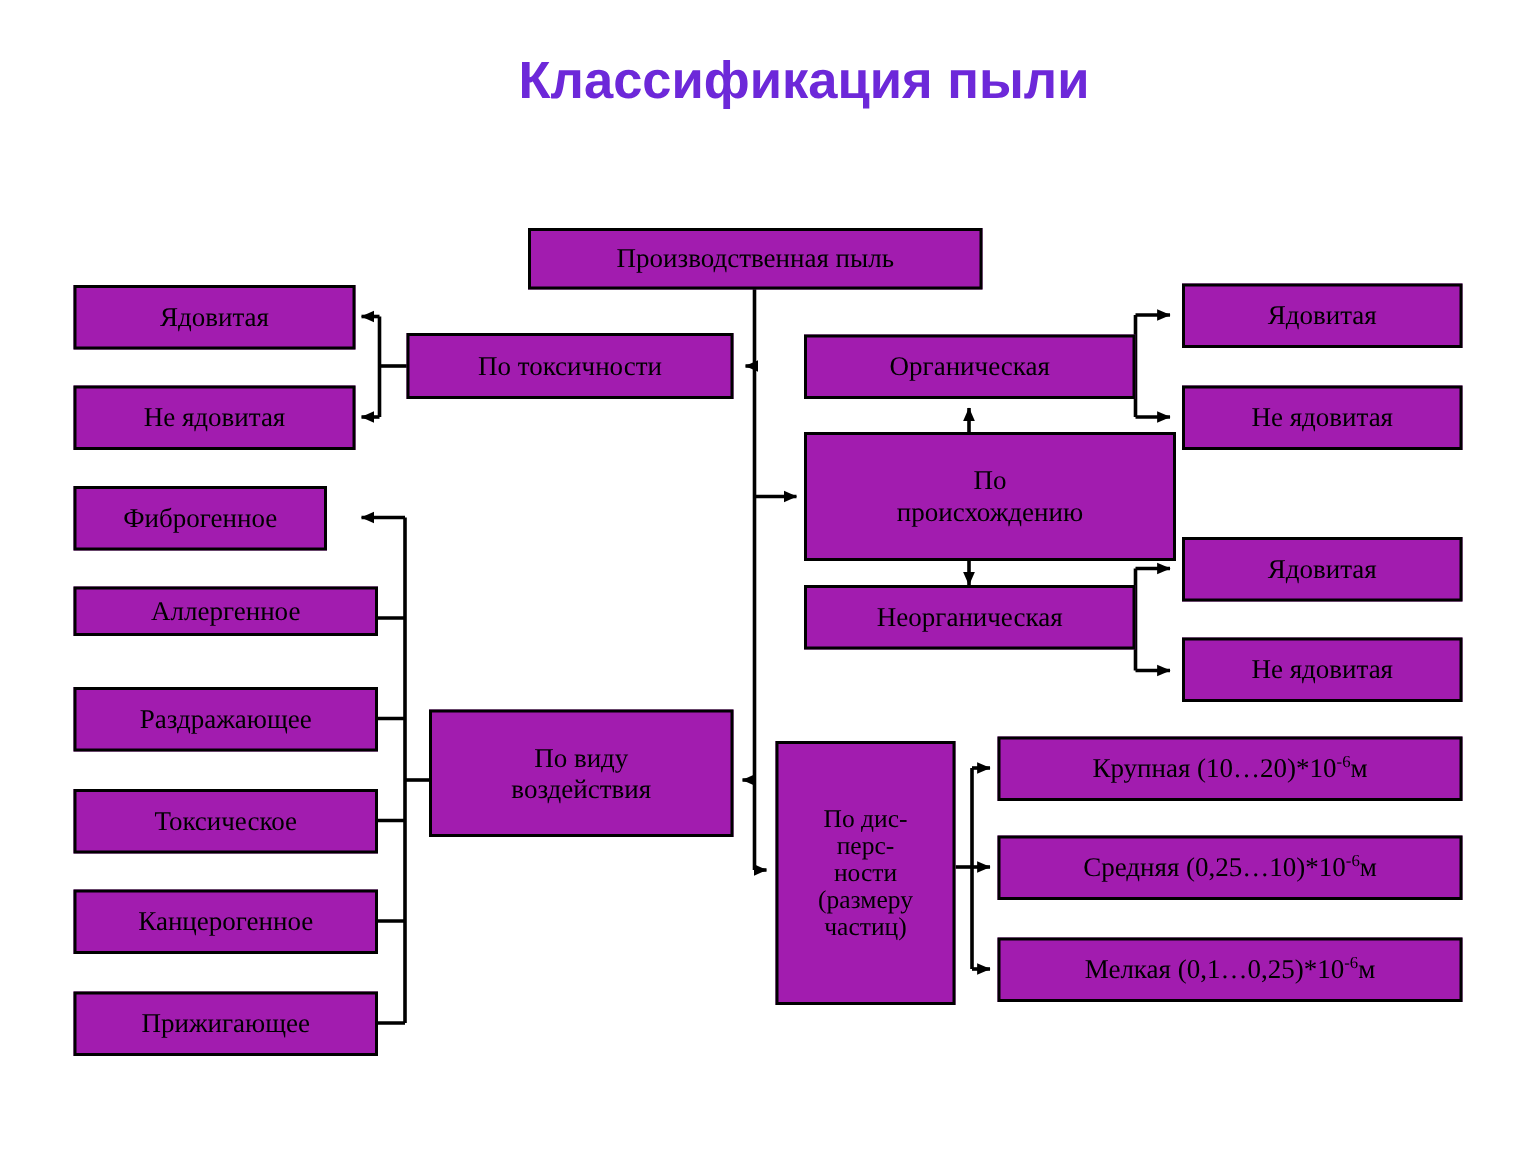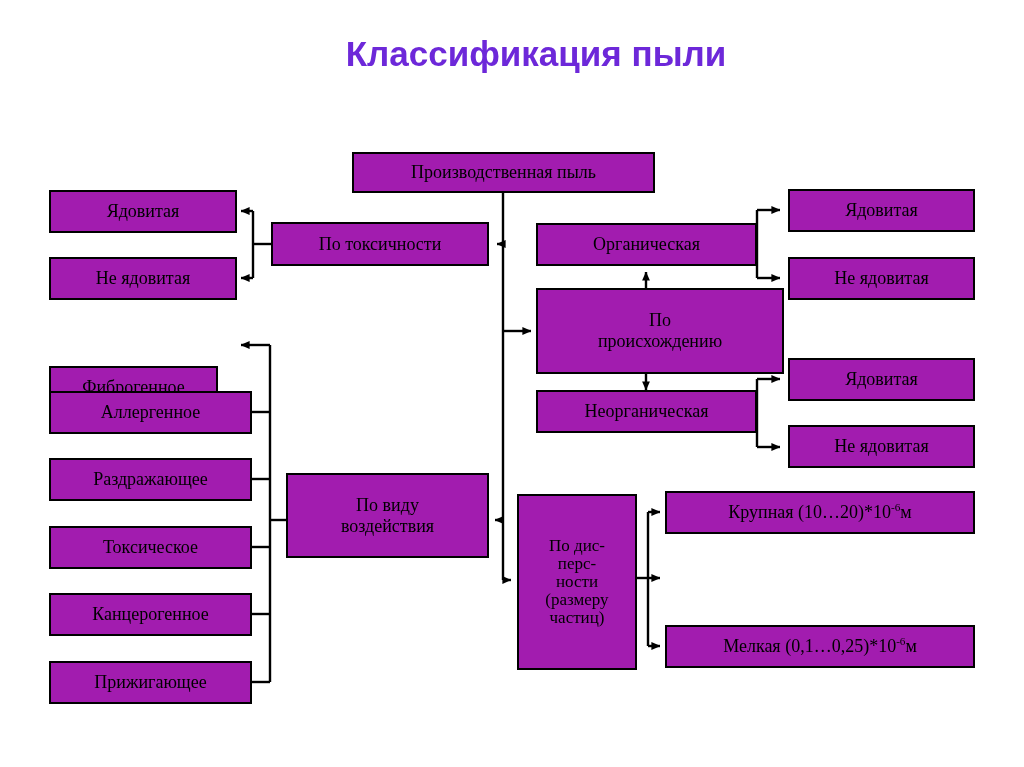--- a/index.html
+++ b/index.html
@@ -159,24 +159,24 @@
     <span>Ядовитая</span>
   </div>
   <div class="node" style="left:788px; top:425px; width:187px; height:43px;">
     <span>Не ядовитая</span>
   </div>
 
   <div class="node" style="left:286px; top:473px; width:203px; height:85px; flex-direction:column;">
     <span>По виду</span>
     <span>воздействия</span>
   </div>
-  <div class="node" style="left:49px; top:324px; width:169px; height:43px;margin-top:42px;">
+  <div class="node" style="left:49px; top:324px; width:169px; height:43px;">
     <span>Фиброгенное</span>
   </div>
-  <div class="node" style="left:49px; top:391px; width:203px; height:43px;">
+  <div class="node" style="left:49px; top:391px; width:203px; height:33px;">
     <span>Аллергенное</span>
   </div>
   <div class="node" style="left:49px; top:458px; width:203px; height:43px;">
     <span>Раздражающее</span>
   </div>
   <div class="node" style="left:49px; top:526px; width:203px; height:43px;">
     <span>Токсическое</span>
   </div>
   <div class="node" style="left:49px; top:593px; width:203px; height:43px;">
     <span>Канцерогенное</span>
@@ -189,17 +189,20 @@
     <span>По дис-</span>
     <span>перс-</span>
     <span>ности</span>
     <span>(размеру</span>
     <span>частиц)</span>
   </div>
 
   <div class="node" style="left:665px; top:491px; width:310px; height:43px;">
     <span><span>Крупная (10…20)*10</span><sup>-6</sup><span>м</span></span>
   </div>
+  <div class="node" style="left:665px; top:557px; width:310px; height:43px;">
+    <span><span>Средняя (0,25…10)*10</span><sup>-6</sup><span>м</span></span>
+  </div>
   <div class="node" style="left:665px; top:625px; width:310px; height:43px;">
     <span><span>Мелкая (0,1…0,25)*10</span><sup>-6</sup><span>м</span></span>
   </div>
 
 </div>
 
 </body></html>

